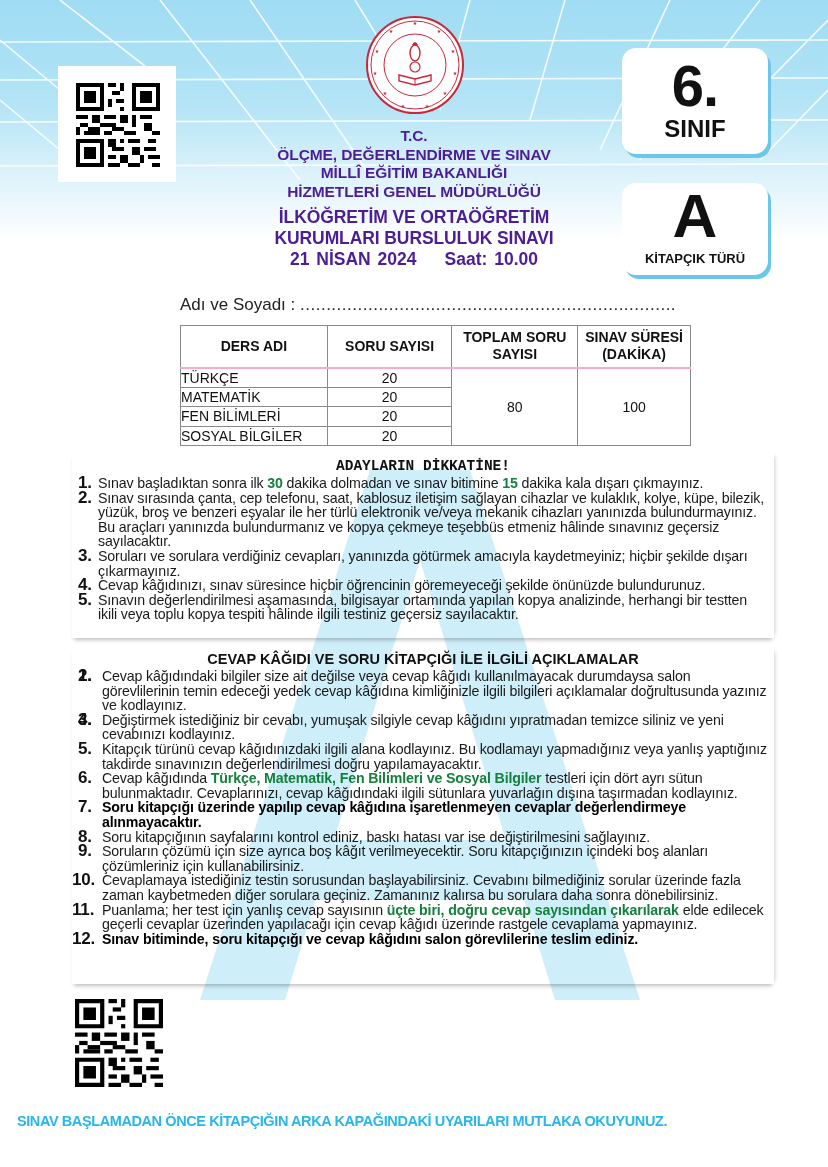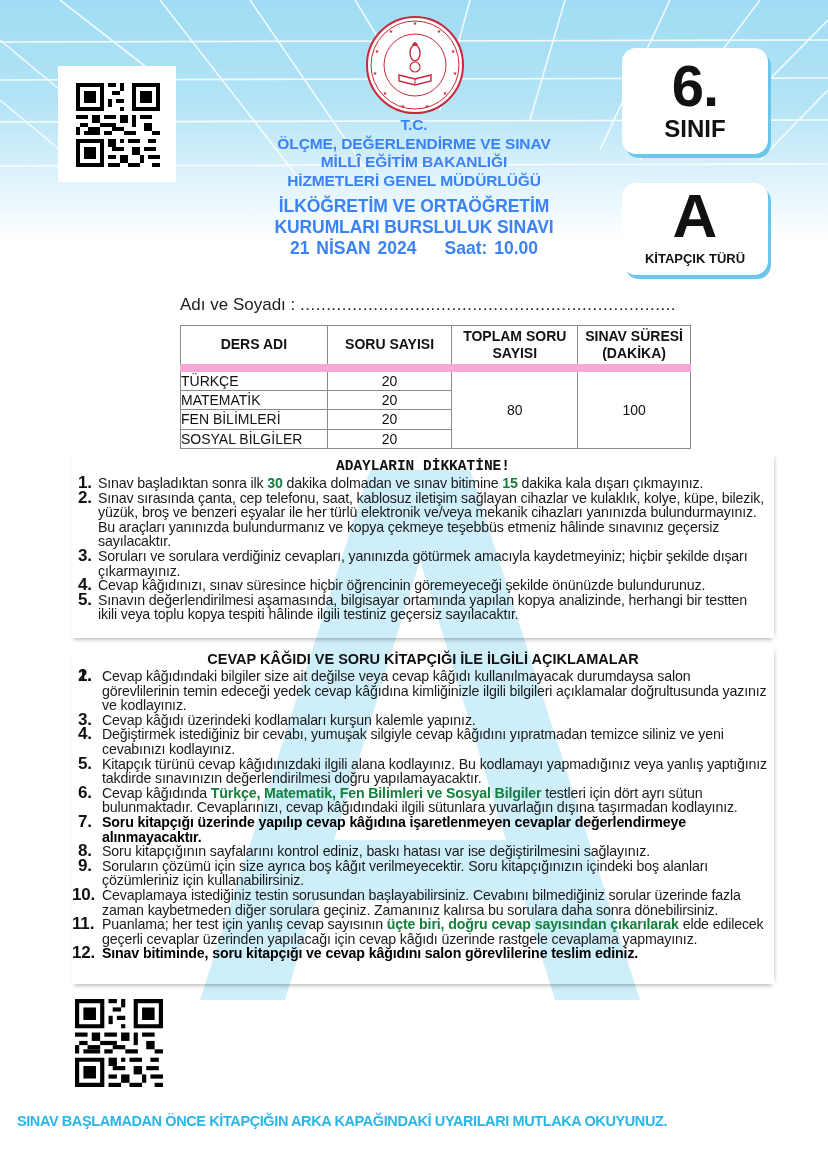--- a/index.html
+++ b/index.html
@@ -19,22 +19,22 @@
     position: absolute; left: 58px; top: 66px; width: 118px; height: 116px; background: #ffffff;
   }
   .qr { position: absolute; background: #fff; }
   .qr svg { display: block; }
   .qr-top { left: 76px; top: 82px; width: 84px; height: 86px; }
   .qr-bottom { left: 75px; top: 999px; width: 88px; height: 88px; }
 
   .logo { position: absolute; left: 365px; top: 15px; width: 100px; height: 100px; }
 
   .header-block {
-    position: absolute; left: 200px; top: 116px; width: 428px; text-align: center;
-    font-weight: bold; color: #3b82f6;
+    position: absolute; left: 200px; top: 127px; width: 428px; text-align: center;
+    font-weight: bold; color: #4c1d95;
   }
   .header-block .line { font-size: 15.5px; line-height: 18.5px; letter-spacing: -0.1px; }
   .header-block .line.big { font-size: 17.5px; line-height: 21px; }
   .header-block .gap { height: 6px; }
   .header-block .date-line { font-size: 17.5px; line-height: 21px; word-spacing: 2px; }
   .header-block .date-line .time { margin-left: 28px; }
 
   .grade-box {
     position: absolute; left: 622px; top: 48px; width: 146px; height: 106px;
     background: #fff; border-radius: 14px;
@@ -57,21 +57,21 @@
     position: absolute; left: 180px; top: 295px; font-size: 17px; color: #222; white-space: nowrap;
   }
   .name-line .dots { letter-spacing: 0.5px; }
 
   table.subjects {
     position: absolute; left: 180px; top: 325px; width: 511px;
     border-collapse: collapse; font-size: 14px; background: rgba(255,255,255,0.6);
   }
   table.subjects th, table.subjects td { border: 1px solid #8a8a8a; }
   table.subjects th { font-weight: bold; font-size: 14px; line-height: 17px; height: 42px; text-align: center; padding: 0 4px; }
-  table.subjects thead tr { border-bottom: 8px solid #f9a8d4; }
+  table.subjects thead tr { border-bottom: 2px solid #f9a8d4; }
   table.subjects td { height: 19.5px; line-height: 18px; padding: 0 0; }
   table.subjects td.num { text-align: center; }
   table.subjects td.merged { text-align: center; vertical-align: middle; }
   .col1 { width: 147px; } .col2 { width: 125px; } .col3 { width: 126px; } .col4 { width: 113px; }
 
   .panel {
     position: absolute; left: 72px; width: 702px; background: rgba(255,255,255,0.0);
     box-shadow: 0 4px 4px -2px rgba(0,0,0,0.25), 4px 0 4px -3px rgba(0,0,0,0.15);
   }
   .panel-1 { top: 453px; height: 185px; }
@@ -273,21 +273,21 @@
     <li><span class="n">4.</span><span>Cevap kâğıdınızı, sınav süresince hiçbir öğrencinin göremeyeceği şekilde önünüzde bulundurunuz.</span></li>
     <li><span class="n">5.</span><span>Sınavın değerlendirilmesi aşamasında, bilgisayar ortamında yapılan kopya analizinde, herhangi bir testten ikili veya toplu kopya tespiti hâlinde ilgili testiniz geçersiz sayılacaktır.</span></li>
   </ol>
 </div>
 
 <div class="panel panel-2">
   <div class="panel-title">CEVAP KÂĞIDI VE SORU KİTAPÇIĞI İLE İLGİLİ AÇIKLAMALAR</div>
   <ol class="rules wide">
     <li><span class="n">1.</span></li>
     <li><span class="n">2.</span><span>Cevap kâğıdındaki bilgiler size ait değilse veya cevap kâğıdı kullanılmayacak durumdaysa salon görevlilerinin temin edeceği yedek cevap kâğıdına kimliğinizle ilgili bilgileri açıklamalar doğrultusunda yazınız ve kodlayınız.</span></li>
-    <li><span class="n">3.</span><span>Cevap kâğıdı üzerindeki kodlamaları kurşun kalemle yapınız.</span></li>
+    <li><span class="n">3.</span></li>
     <li><span class="n">4.</span><span>Değiştirmek istediğiniz bir cevabı, yumuşak silgiyle cevap kâğıdını yıpratmadan temizce siliniz ve yeni cevabınızı kodlayınız.</span></li>
     <li><span class="n">5.</span><span>Kitapçık türünü cevap kâğıdınızdaki ilgili alana kodlayınız. Bu kodlamayı yapmadığınız veya yanlış yaptığınız takdirde sınavınızın değerlendirilmesi doğru yapılamayacaktır.</span></li>
     <li><span class="n">6.</span><span>Cevap kâğıdında </span><b>Türkçe, Matematik, Fen Bilimleri ve Sosyal Bilgiler</b><span> testleri için dört ayrı sütun bulunmaktadır. Cevaplarınızı, cevap kâğıdındaki ilgili sütunlara yuvarlağın dışına taşırmadan kodlayınız.</span></li>
     <li class="boldall"><span class="n">7.</span><span>Soru kitapçığı üzerinde yapılıp cevap kâğıdına işaretlenmeyen cevaplar değerlendirmeye alınmayacaktır.</span></li>
     <li><span class="n">8.</span><span>Soru kitapçığının sayfalarını kontrol ediniz, baskı hatası var ise değiştirilmesini sağlayınız.</span></li>
     <li><span class="n">9.</span><span>Soruların çözümü için size ayrıca boş kâğıt verilmeyecektir. Soru kitapçığınızın içindeki boş alanları çözümleriniz için kullanabilirsiniz.</span></li>
     <li><span class="n two">10.</span><span>Cevaplamaya istediğiniz testin sorusundan başlayabilirsiniz. Cevabını bilmediğiniz sorular üzerinde fazla zaman kaybetmeden diğer sorulara geçiniz. Zamanınız kalırsa bu sorulara daha sonra dönebilirsiniz.</span></li>
     <li><span class="n two">11.</span><span>Puanlama; her test için yanlış cevap sayısının </span><b>üçte biri, doğru cevap sayısından çıkarılarak</b><span> elde edilecek geçerli cevaplar üzerinden yapılacağı için cevap kâğıdı üzerinde rastgele cevaplama yapmayınız.</span></li>
     <li class="boldall"><span class="n two">12.</span><span>Sınav bitiminde, soru kitapçığı ve cevap kâğıdını salon görevlilerine teslim ediniz.</span></li>
   </ol>

